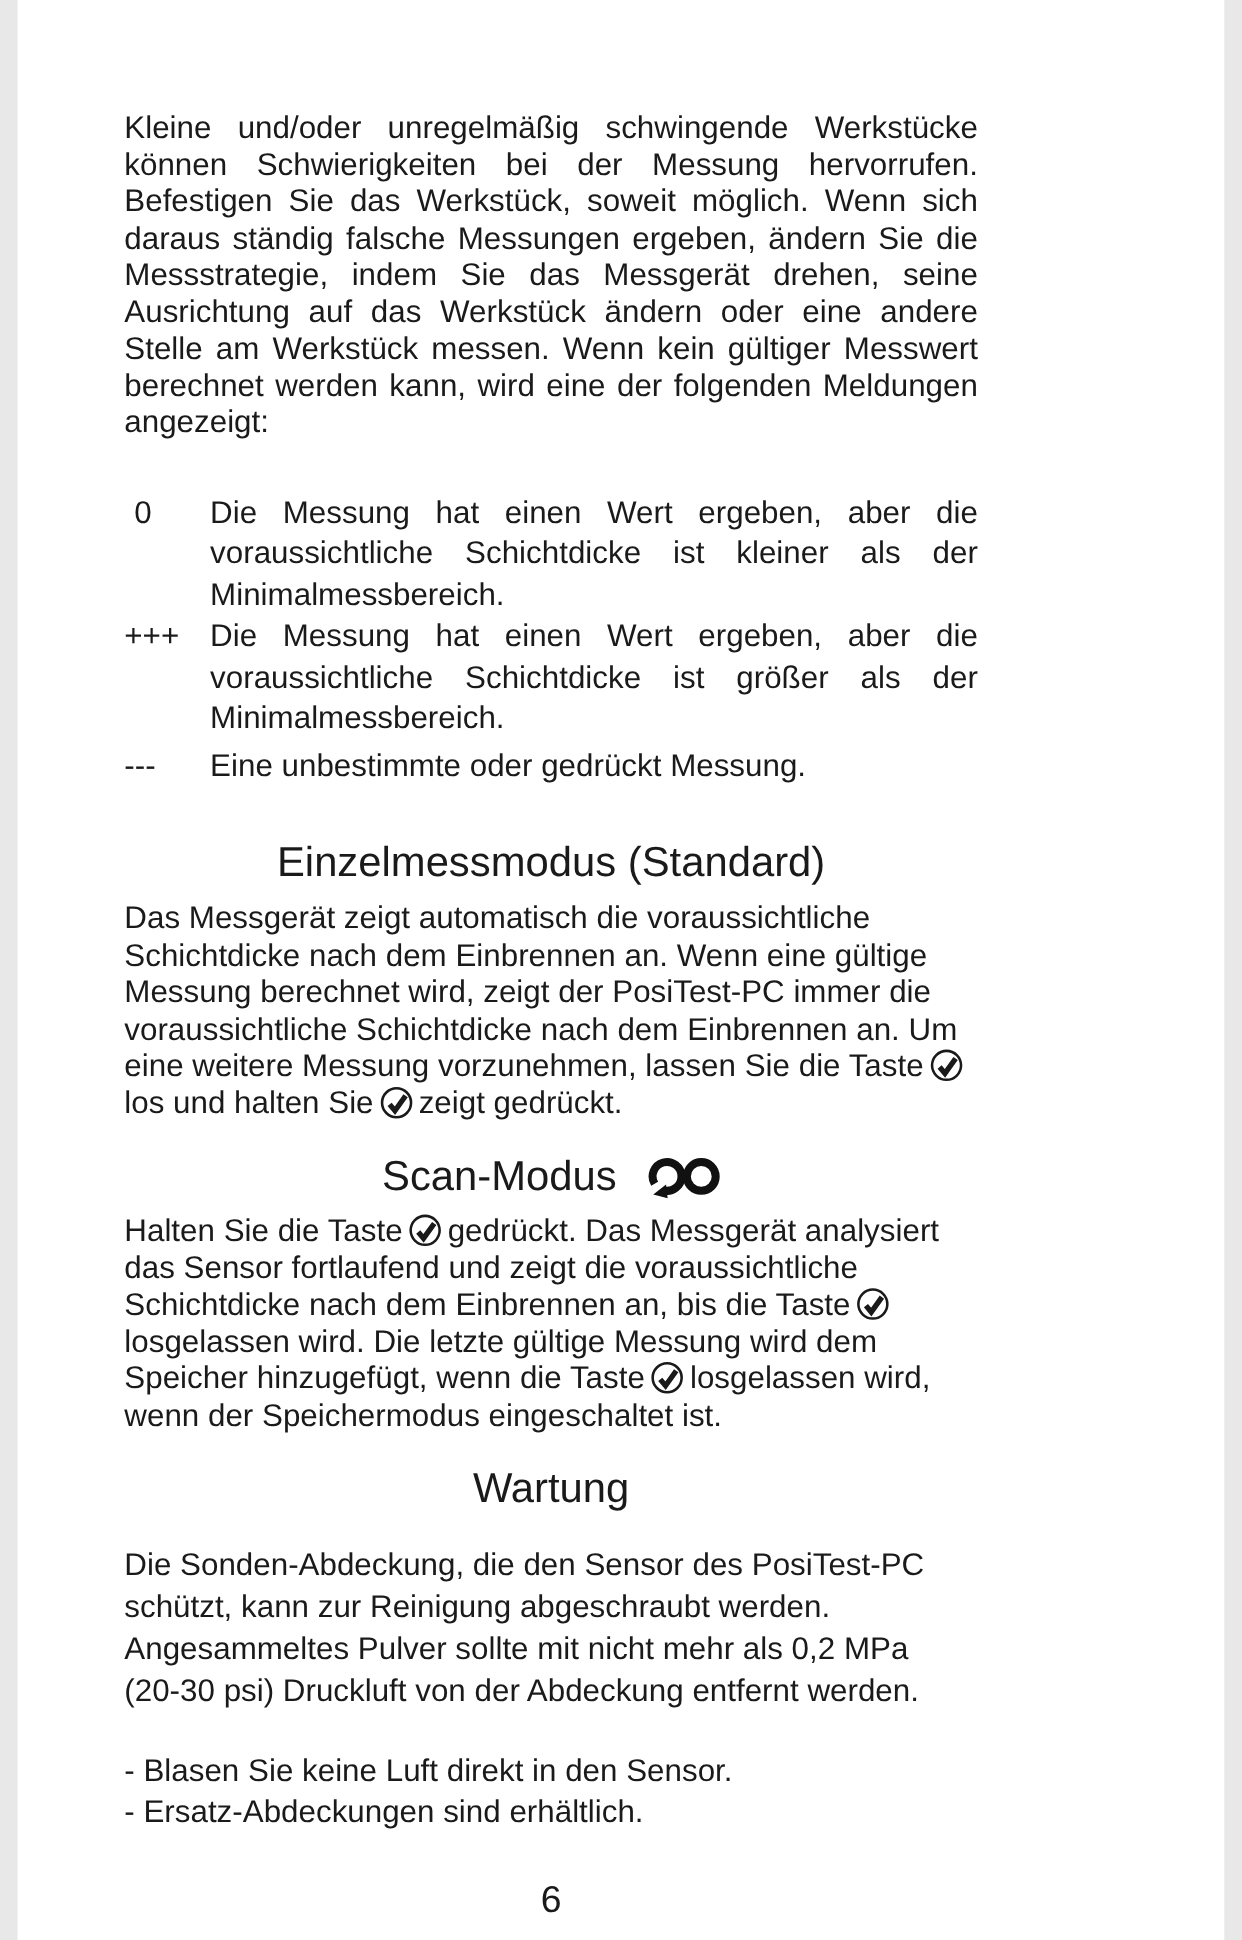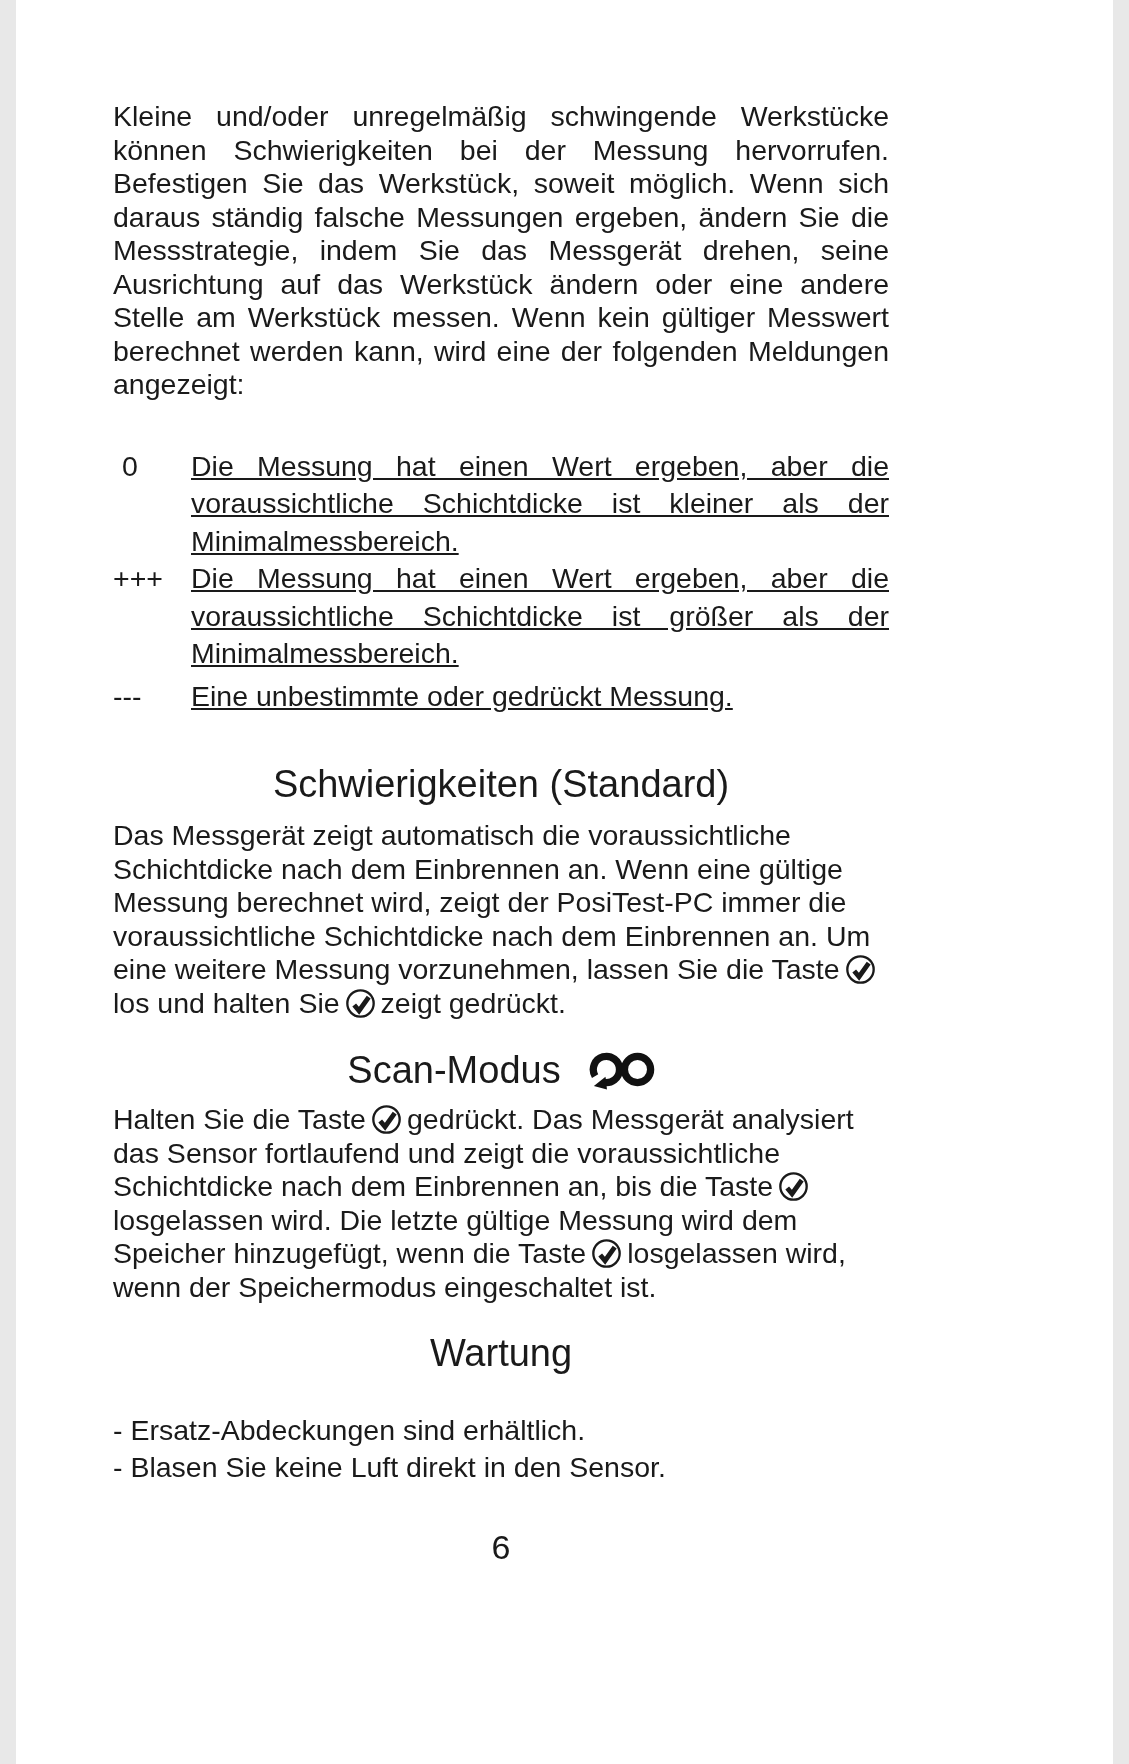--- a/index.html
+++ b/index.html
@@ -16,21 +16,21 @@
     font-size: 28.5px;
     line-height: 33.5px;
   }
   p { margin: 0; }
   .justify { text-align: justify; }
 
   .msg-list { margin-top: 46px; line-height: 37.5px; }
   .msg-row { display: flex; }
   .msg-symbol { flex: none; width: 78px; box-sizing: border-box; }
   .msg-symbol.pad { padding-left: 9px; }
-  .msg-text { flex: 1; text-align: justify; text-decoration: underline; }
+  .msg-text { flex: 1; text-align: justify; }
   .msg-row.last { margin-top: 5px; }
 
   h2 {
     font-weight: normal;
     font-size: 38px;
     line-height: 46px;
     text-align: center;
     margin: 0;
   }
   .h-einzel  { margin-top: 46px; margin-bottom: 12px; }
@@ -69,21 +69,21 @@
     <div class="msg-row">
       <span class="msg-symbol">+++</span>
       <span class="msg-text">Die Messung hat einen Wert ergeben, aber die voraussichtliche Schichtdicke ist größer als der Minimalmessbereich.</span>
     </div>
     <div class="msg-row last">
       <span class="msg-symbol">---</span>
       <span class="msg-text">Eine unbestimmte oder gedrückt Messung.</span>
     </div>
   </div>
 
-  <h2 class="h-einzel">Schwierigkeiten (Standard)</h2>
+  <h2 class="h-einzel">Einzelmessmodus (Standard)</h2>
 
   <p><span>Das Messgerät zeigt automatisch die voraussichtliche Schichtdicke nach dem Einbrennen an. Wenn eine gültige Messung berechnet wird, zeigt der PosiTest-PC immer die voraussichtliche Schichtdicke nach dem Einbrennen an. Um eine weitere Messung vorzunehmen, lassen Sie die Taste</span><svg class="check-icon" width="31" height="31" viewBox="0 0 32 32">
         <circle cx="16" cy="16" r="13.6" fill="none" stroke="#1a1a1a" stroke-width="2.4"></circle>
         <path d="M9.5 17.5 L14.5 23.5 L24.5 9.5" fill="none" stroke="#1a1a1a" stroke-width="5"></path>
       </svg><span>los und halten Sie</span><svg class="check-icon" width="31" height="31" viewBox="0 0 32 32">
         <circle cx="16" cy="16" r="13.6" fill="none" stroke="#1a1a1a" stroke-width="2.4"></circle>
         <path d="M9.5 17.5 L14.5 23.5 L24.5 9.5" fill="none" stroke="#1a1a1a" stroke-width="5"></path>
       </svg><span>zeigt gedrückt.</span></p>
 
   <h2 class="h-scan">
@@ -101,21 +101,25 @@
       </svg><span>gedrückt. Das Messgerät analysiert das Sensor fortlaufend und zeigt die voraussichtliche Schichtdicke nach dem Einbrennen an, bis die Taste</span><svg class="check-icon" width="31" height="31" viewBox="0 0 32 32">
         <circle cx="16" cy="16" r="13.6" fill="none" stroke="#1a1a1a" stroke-width="2.4"></circle>
         <path d="M9.5 17.5 L14.5 23.5 L24.5 9.5" fill="none" stroke="#1a1a1a" stroke-width="5"></path>
       </svg><span>losgelassen wird. Die letzte gültige Messung wird dem Speicher hinzugefügt, wenn die Taste</span><svg class="check-icon" width="31" height="31" viewBox="0 0 32 32">
         <circle cx="16" cy="16" r="13.6" fill="none" stroke="#1a1a1a" stroke-width="2.4"></circle>
         <path d="M9.5 17.5 L14.5 23.5 L24.5 9.5" fill="none" stroke="#1a1a1a" stroke-width="5"></path>
       </svg><span>losgelassen wird, wenn der Speichermodus eingeschaltet ist.</span></p>
 
   <h2 class="h-wartung">Wartung</h2>
 
+  <p class="prelines">Die Sonden-Abdeckung, die den Sensor des PosiTest-PC
+schützt, kann zur Reinigung abgeschraubt werden.
+Angesammeltes Pulver sollte mit nicht mehr als 0,2 MPa
+(20-30 psi) Druckluft von der Abdeckung entfernt werden.</p>
 
   <div class="bullets">
+    <p>- Blasen Sie keine Luft direkt in den Sensor.</p>
     <p>- Ersatz-Abdeckungen sind erhältlich.</p>
-    <p>- Blasen Sie keine Luft direkt in den Sensor.</p>
   </div>
 
   <div class="page-number">6</div>
 
 </div>
 
 </body></html>

